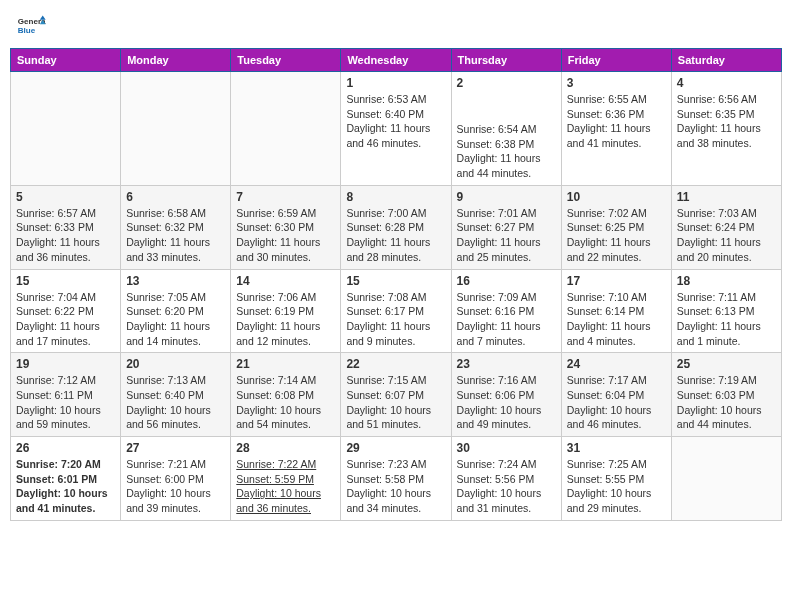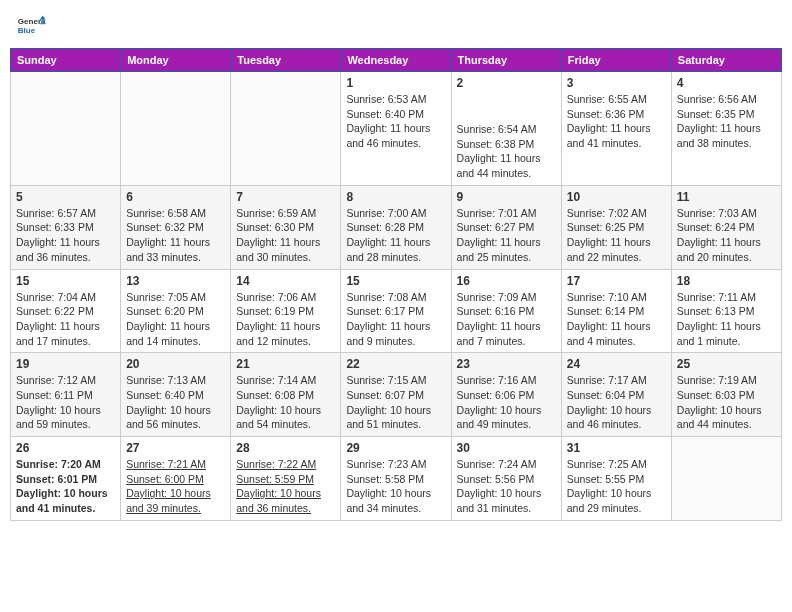--- a/index.html
+++ b/index.html
@@ -274,21 +274,21 @@
       </tr>
       <tr>
         <td>
           <div class="day-number">26</div>
           <div class="day-info" style="white-space: pre-line; font-weight: bold;">Sunrise: 7:20 AM
 Sunset: 6:01 PM
 Daylight: 10 hours and 41 minutes.</div>
         </td>
         <td>
           <div class="day-number">27</div>
-          <div class="day-info" style="white-space: pre-line; text-decoration: underline;">Sunrise: 7:21 AM
+          <div class="day-info" style="white-space: pre-line;">Sunrise: 7:21 AM
 Sunset: 6:00 PM
 Daylight: 10 hours and 39 minutes.</div>
         </td>
         <td>
           <div class="day-number">28</div>
           <div class="day-info" style="white-space: pre-line; text-decoration: underline;">Sunrise: 7:22 AM
 Sunset: 5:59 PM
 Daylight: 10 hours and 36 minutes.</div>
         </td>
         <td>

